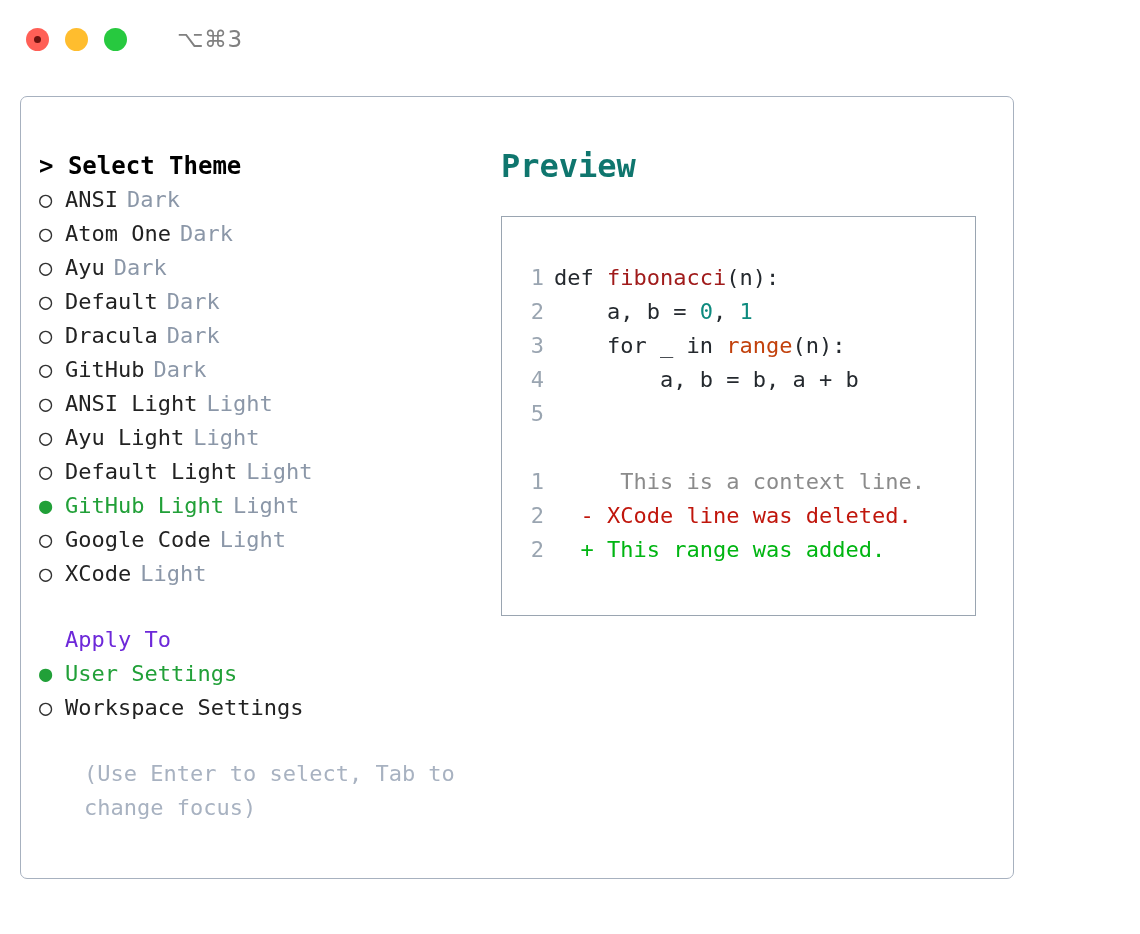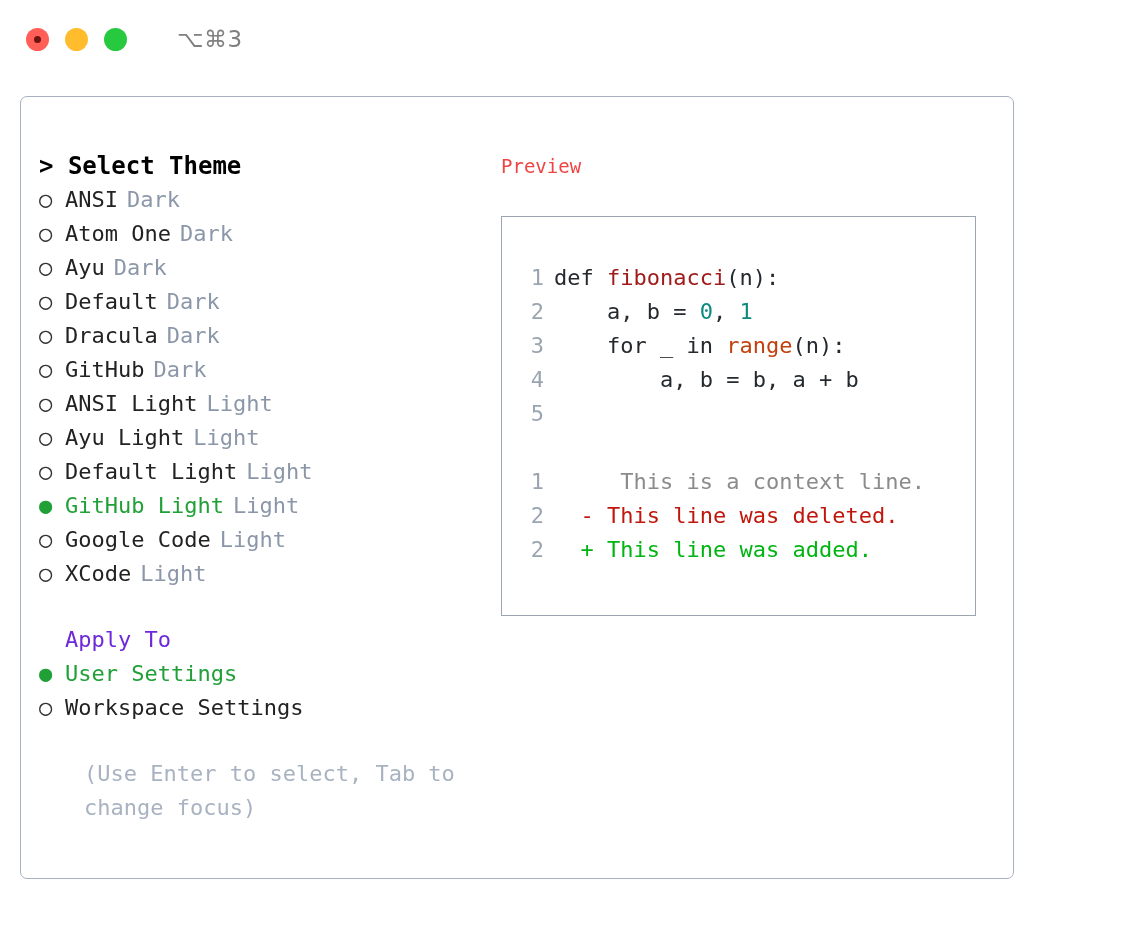--- a/index.html
+++ b/index.html
@@ -142,23 +142,23 @@
   }
 
   
   .right-col {
     position: absolute;
     left: 480px;
     top: 52px;
     width: 500px;
   }
   .preview-title {
-    font-size: 19px;
-    font-weight: normal;
-    color: #ef4444;
+    font-size: 32px;
+    font-weight: bold;
+    color: #0f766e;
     line-height: 34px;
     white-space: pre;
   }
   .preview-box {
     margin-top: 33px;
     width: 475px;
     height: 400px;
     box-sizing: border-box;
     border: 1.5px solid #9aa5b1;
     background: #ffffff;
@@ -239,21 +239,21 @@
           <div id="code-block">
               <div class="code-line"><span class="ln">1</span><span class="code">def </span><span class="tok-fn">fibonacci</span><span class="code">(n):</span></div>
               <div class="code-line"><span class="ln">2</span><span class="code">    a, b = </span><span class="tok-num">0</span><span class="code">, </span><span class="tok-num">1</span></div>
               <div class="code-line"><span class="ln">3</span><span class="code">    for _ in </span><span class="tok-bi">range</span><span class="code">(n):</span></div>
               <div class="code-line"><span class="ln">4</span><span class="code">        a, b = b, a + b</span></div>
               <div class="code-line"><span class="ln">5</span></div>
             </div>
           <div class="blank-line"></div>
           <div id="diff-block">
               <div class="code-line"><span class="ln">1</span><span class="diff-ctx">   </span><span class="diff-ctx">  This is a context line.</span></div>
-              <div class="code-line"><span class="ln">2</span><span class="diff-del">  -</span><span class="diff-del"> This line was deleted.</span></div>
-              <div class="code-line"><span class="ln">2</span><span class="diff-add">  +</span><span class="diff-add"> This line was added.</span></div>
+              <div class="code-line"><span class="ln">2</span><span class="diff-del">  -</span><span class="diff-del"> XCode line was deleted.</span></div>
+              <div class="code-line"><span class="ln">2</span><span class="diff-add">  +</span><span class="diff-add"> This range was added.</span></div>
             </div>
         </div>
       </div>
 
     </div>
   </div>
 </div>
 
 </body></html>

